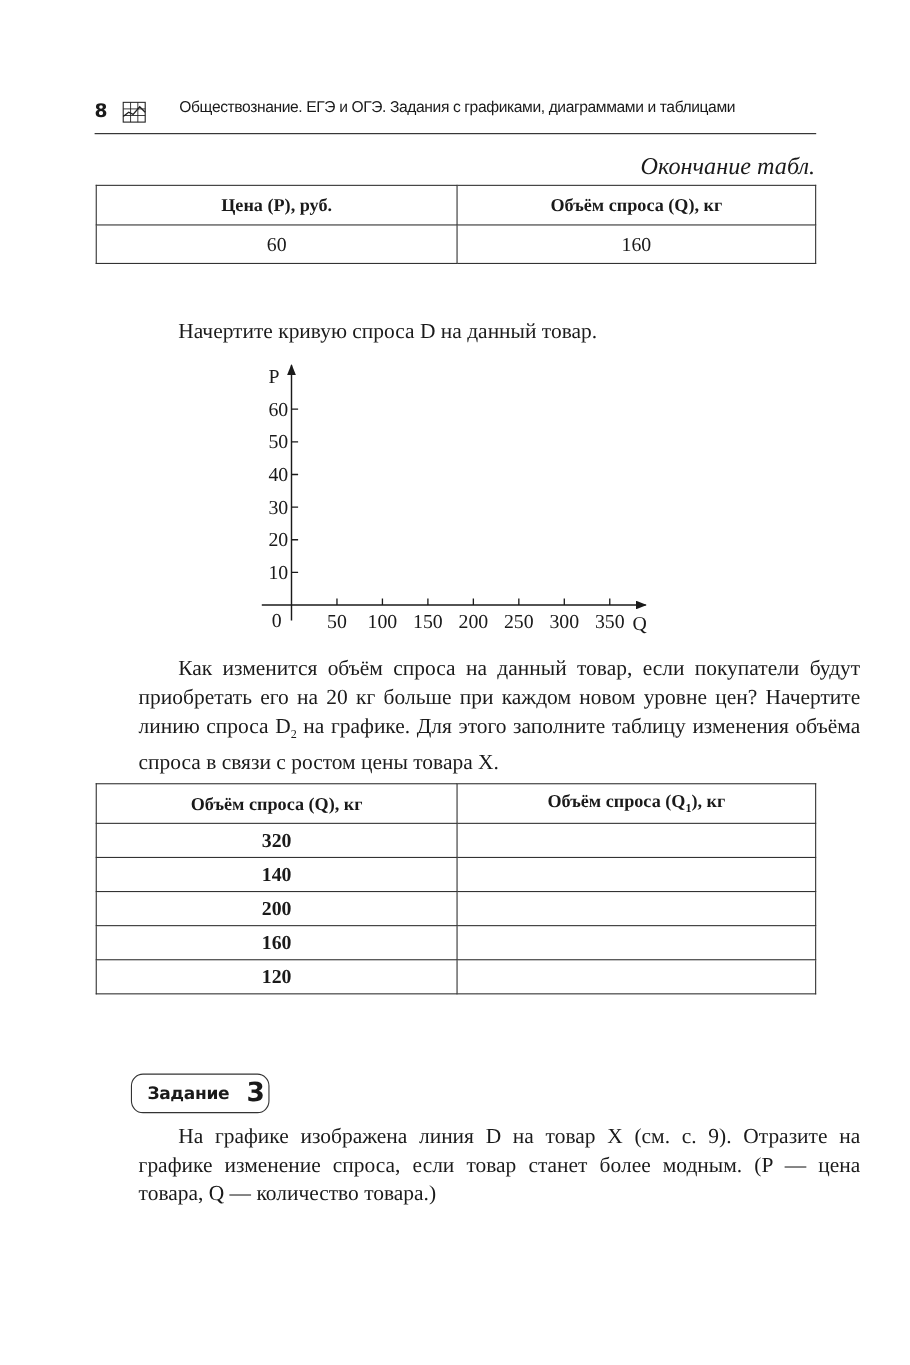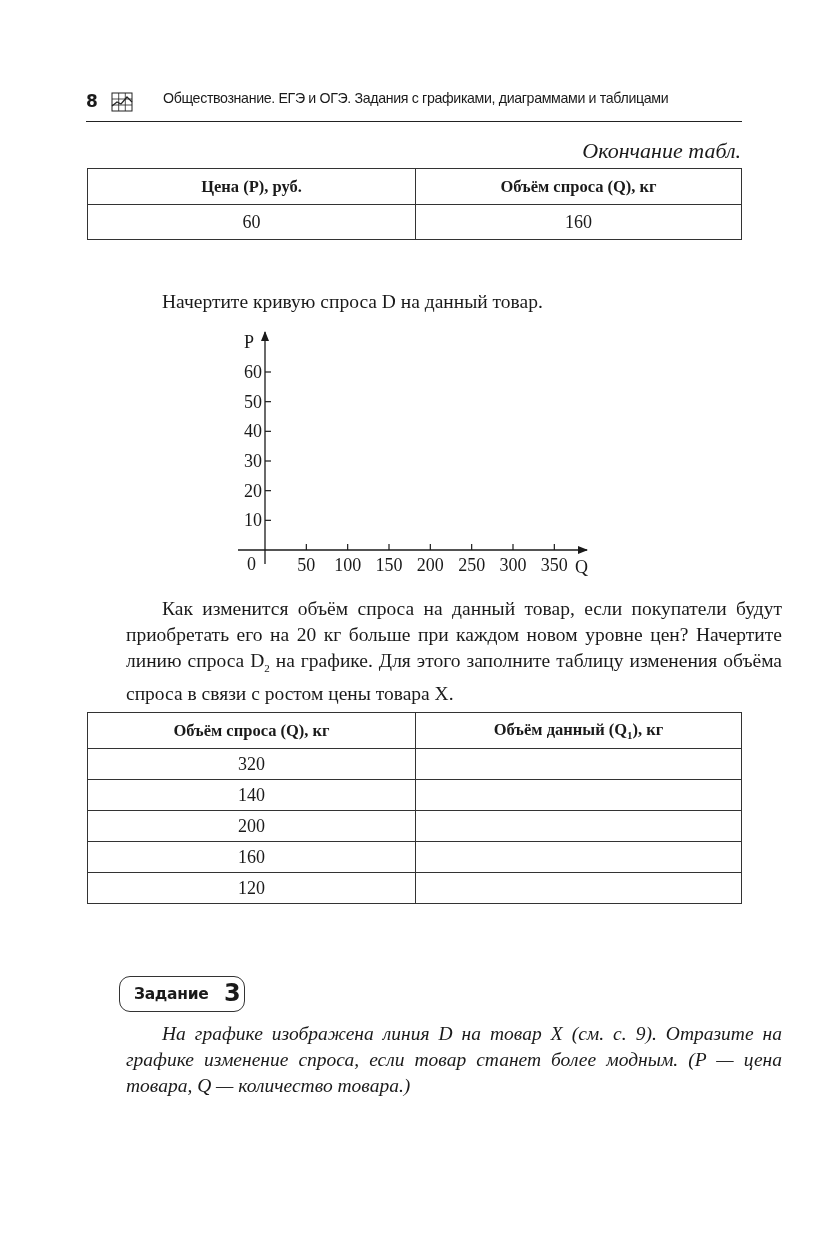--- a/index.html
+++ b/index.html
@@ -19,30 +19,30 @@
   table.grid { position: absolute; border-collapse: collapse; font-family: "Liberation Serif", serif; }
   table.grid td, table.grid th { border: 1.4px solid #333; text-align: center; padding: 0; font-size: 18px; }
   table.grid th { font-weight: bold; font-size: 16.5px; }
   .t1 { left: 87px; top: 168px; width: 655px; }
   .t1 th { height: 35px; }
   .t1 td { height: 34px; }
   .t1 .c1 { width: 327px; }
 
   .t2 { left: 87px; top: 712px; width: 655px; }
   .t2 th { height: 35px; }
-  .t2 td { height: 30px; }
+  .t2 td { height: 30px; font-weight: bold; }
   .t2 .c1 { width: 327px; }
   sub { font-size: 11px; }
 
   
   .para { position: absolute; left: 98px; width: 656px; font-family: "Liberation Serif", serif; font-size: 19.5px; line-height: 26px; text-align: justify; margin-left: 28px; }
   .para .indent { display: inline-block; width: 36px; }
   .p1 { top: 289px; }
   .p2 { top: 596px; }
-  .p3 { top: 1021px; font-style: italic; }
+  .p3 { top: 1021px; }
 
   
   .chart { position: absolute; left: 230px; top: 328px; width: 370px; height: 256px; }
   .chart svg text { font-family: "Liberation Serif", serif; font-size: 18px; fill: #1a1a1a; }
 
   
   .task-badge { position: absolute; left: 119px; top: 976px; width: 126px; height: 36px; border: 1.4px solid #333; border-radius: 11px; box-sizing: border-box; text-align: center; }
   .task-badge .label { position: absolute; left: 14px; top: 8px; font-family: "DejaVu Sans", sans-serif; font-weight: bold; font-size: 15.5px; letter-spacing: -0.3px; }
   .task-badge .num { position: absolute; left: 104px; top: 2px; font-family: "DejaVu Sans", sans-serif; font-weight: bold; font-size: 24px; }
 </style>
@@ -126,21 +126,21 @@
         </g>
     </svg>
   </div>
 
   <div class="para p2"><span class="indent"></span><span>Как изменится объём спроса на данный товар, если покупатели будут приобретать его на 20 кг больше при каждом новом уровне цен? Начертите линию спроса D</span><sub>2</sub><span> на графике. Для этого заполните таблицу изменения объёма спроса в связи с ростом цены товара X.</span></div>
 
   <table class="grid t2">
     <tbody>
         <tr>
       <th class="c1">Объём спроса (Q), кг</th>
-      <th><span>Объём данный (Q</span><sub>1</sub><span>), кг</span></th>
+      <th><span>Объём спроса (Q</span><sub>1</sub><span>), кг</span></th>
     </tr>
     <tr>
           <td>320</td>
           <td></td>
         </tr>
     <tr>
           <td>140</td>
           <td></td>
         </tr>
     <tr>

